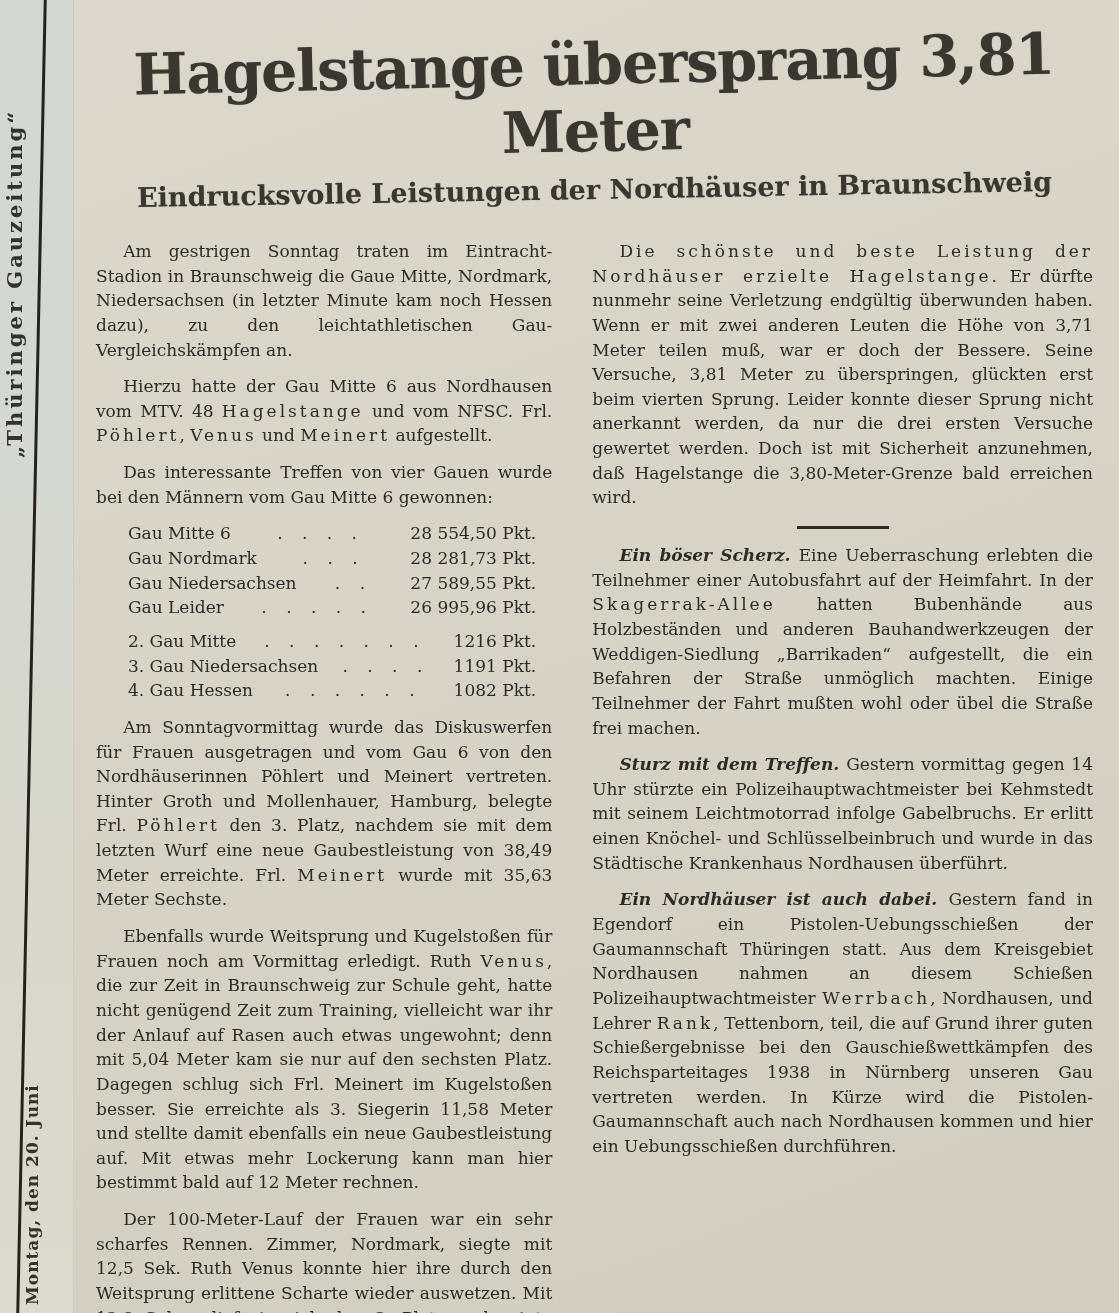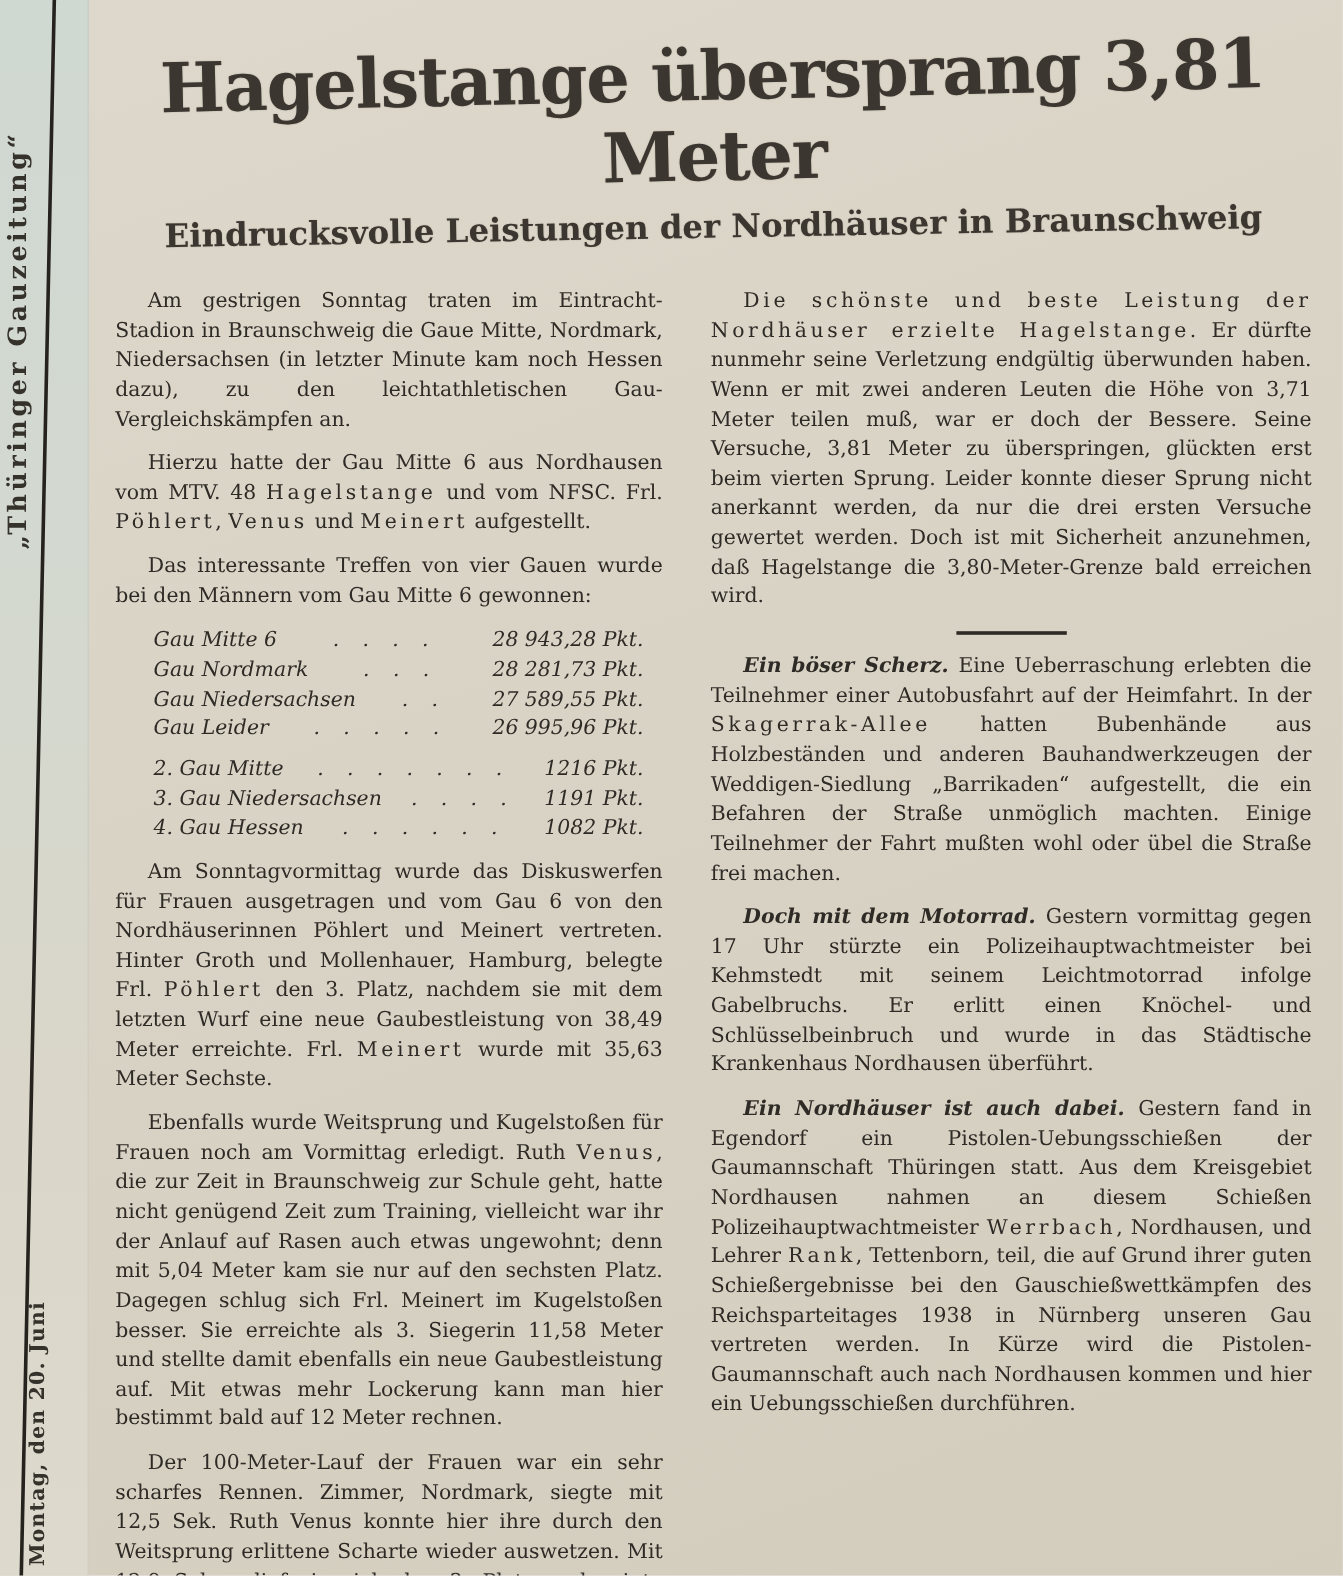--- a/index.html
+++ b/index.html
@@ -61,21 +61,21 @@
   }
   .columns {
     display: flex; gap: 16px; margin-top: 22px;
   }
   .col { text-align: justify; font-size: 17px; line-height: 1.45; }
   .col.left  { width: 486px; }
   .col.right { width: 531px; }
   .col p { margin: 12px; text-indent: 1.6em; }
   .col p + p { margin-top: 1px; }
   .sp { letter-spacing: 3px; word-spacing: 5px; }
-  .standings { margin: 9px 28px 9px 44px; font-style: italic; }
+  .standings { margin: 9px 28px 9px 44px; }
   .srow { display: flex; align-items: baseline; }
   .srow .lbl { white-space: nowrap; }
   .srow .ldr { flex: 1 1 auto; overflow: hidden; white-space: nowrap; text-align: center; letter-spacing: 7px; padding: 0 8px; }
   .srow .val { white-space: nowrap; text-align: right; }
   .rule {
     width: 92px; border: none; border-top: 3px solid #2e2a25;
     margin: 16px auto 14px auto;
   }
   .news { margin-top: 13px; }
   .news .lead { font-weight: bold; font-style: italic; }
@@ -99,21 +99,21 @@
     <div class="columns">
 
       <div class="col left">
         <p>Am gestrigen Sonntag traten im Eintracht-Stadion in Braunschweig die Gaue Mitte, Nordmark, Niedersachsen (in letzter Minute kam noch Hessen dazu), zu den leichtathletischen Gau-Vergleichskämpfen an.</p>
         <p><span>Hierzu hatte der Gau Mitte 6 aus Nordhausen vom MTV. 48 </span><span class="sp">Hagelstange</span><span> und vom NFSC. Frl. </span><span class="sp">Pöhlert</span><span>, </span><span class="sp">Venus</span><span> und </span><span class="sp">Meinert</span><span> aufgestellt.</span></p>
         <p>Das interessante Treffen von vier Gauen wurde bei den Männern vom Gau Mitte 6 gewonnen:</p>
         <div class="standings">
             <div class="srow">
               <span class="lbl">Gau Mitte 6</span>
               <span class="ldr">. . . .</span>
-              <span class="val">28 943,28 Pkt.</span>
+              <span class="val">28 554,50 Pkt.</span>
             </div>
             <div class="srow">
               <span class="lbl">Gau Nordmark</span>
               <span class="ldr">. . .</span>
               <span class="val">28 281,73 Pkt.</span>
             </div>
             <div class="srow">
               <span class="lbl">Gau Niedersachsen</span>
               <span class="ldr">. .</span>
               <span class="val">27 589,55 Pkt.</span>
@@ -146,20 +146,20 @@
         <p>Der 100-Meter-Lauf der Frauen war ein sehr scharfes Rennen. Zimmer, Nordmark, siegte mit 12,5 Sek. Ruth Venus konnte hier ihre durch den Weitsprung erlittene Scharte wieder auswetzen. Mit 12,9 Sek. erlief sie sich den 3. Platz und zeigte damit immer noch ihre Schnelligkeit.</p>
       </div>
 
       <div class="col right">
         <p><span class="sp">Die schönste und beste Leistung der Nordhäuser erzielte Hagelstange.</span><span> Er dürfte nunmehr seine Verletzung endgültig überwunden haben. Wenn er mit zwei anderen Leuten die Höhe von 3,71 Meter teilen muß, war er doch der Bessere. Seine Versuche, 3,81 Meter zu überspringen, glückten erst beim vierten Sprung. Leider konnte dieser Sprung nicht anerkannt werden, da nur die drei ersten Versuche gewertet werden. Doch ist mit Sicherheit anzunehmen, daß Hagelstange die 3,80-Meter-Grenze bald erreichen wird.</span></p>
 
         <hr class="rule">
 
         <p class="news"><span class="lead">Ein böser Scherz. </span><span><span>Eine Ueberraschung erlebten die Teilnehmer einer Autobusfahrt auf der Heimfahrt. In der </span><span class="sp">Skagerrak-Allee</span><span> hatten Bubenhände aus Holzbeständen und anderen Bauhandwerkzeugen der Weddigen-Siedlung „Barrikaden“ aufgestellt, die ein Befahren der Straße unmöglich machten. Einige Teilnehmer der Fahrt mußten wohl oder übel die Straße frei machen.</span></span></p>
 
-        <p class="news"><span class="lead">Doch mit dem Motorrad. </span><span><span>Gestern vormittag gegen 17 Uhr stürzte ein Polizeihauptwachtmeister bei Kehmstedt mit seinem Leichtmotorrad infolge Gabelbruchs. Er erlitt einen Knöchel- und Schlüsselbeinbruch und wurde in das Städtische Krankenhaus Nordhausen überführt.</span></span></p>
+        <p class="news"><span class="lead">Sturz mit dem Treffen. </span><span><span>Gestern vormittag gegen 14 Uhr stürzte ein Polizeihauptwachtmeister bei Kehmstedt mit seinem Leichtmotorrad infolge Gabelbruchs. Er erlitt einen Knöchel- und Schlüsselbeinbruch und wurde in das Städtische Krankenhaus Nordhausen überführt.</span></span></p>
 
         <p class="news"><span class="lead">Ein Nordhäuser ist auch dabei. </span><span><span>Gestern fand in Egendorf ein Pistolen-Uebungsschießen der Gaumannschaft Thüringen statt. Aus dem Kreisgebiet Nordhausen nahmen an diesem Schießen Polizeihauptwachtmeister </span><span class="sp">Werrbach</span><span>, Nordhausen, und Lehrer </span><span class="sp">Rank</span><span>, Tettenborn, teil, die auf Grund ihrer guten Schießergebnisse bei den Gauschießwettkämpfen des Reichsparteitages 1938 in Nürnberg unseren Gau vertreten werden. In Kürze wird die Pistolen-Gaumannschaft auch nach Nordhausen kommen und hier ein Uebungsschießen durchführen.</span></span></p>
       </div>
 
     </div>
   </div>
 </div>
 
 </body></html>

